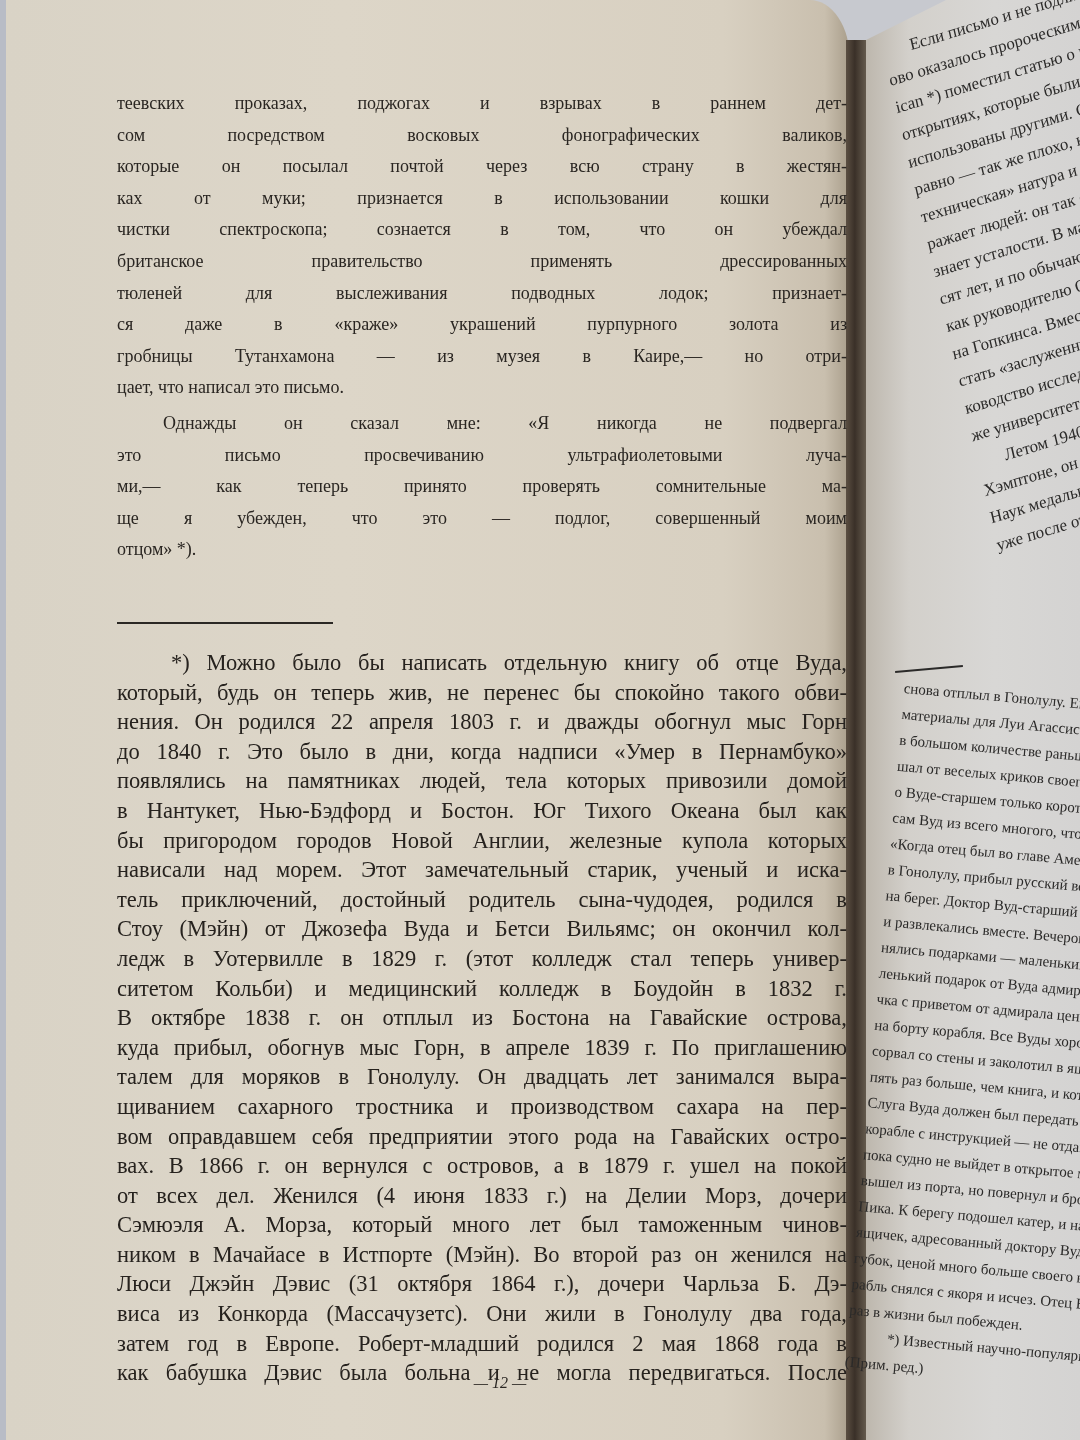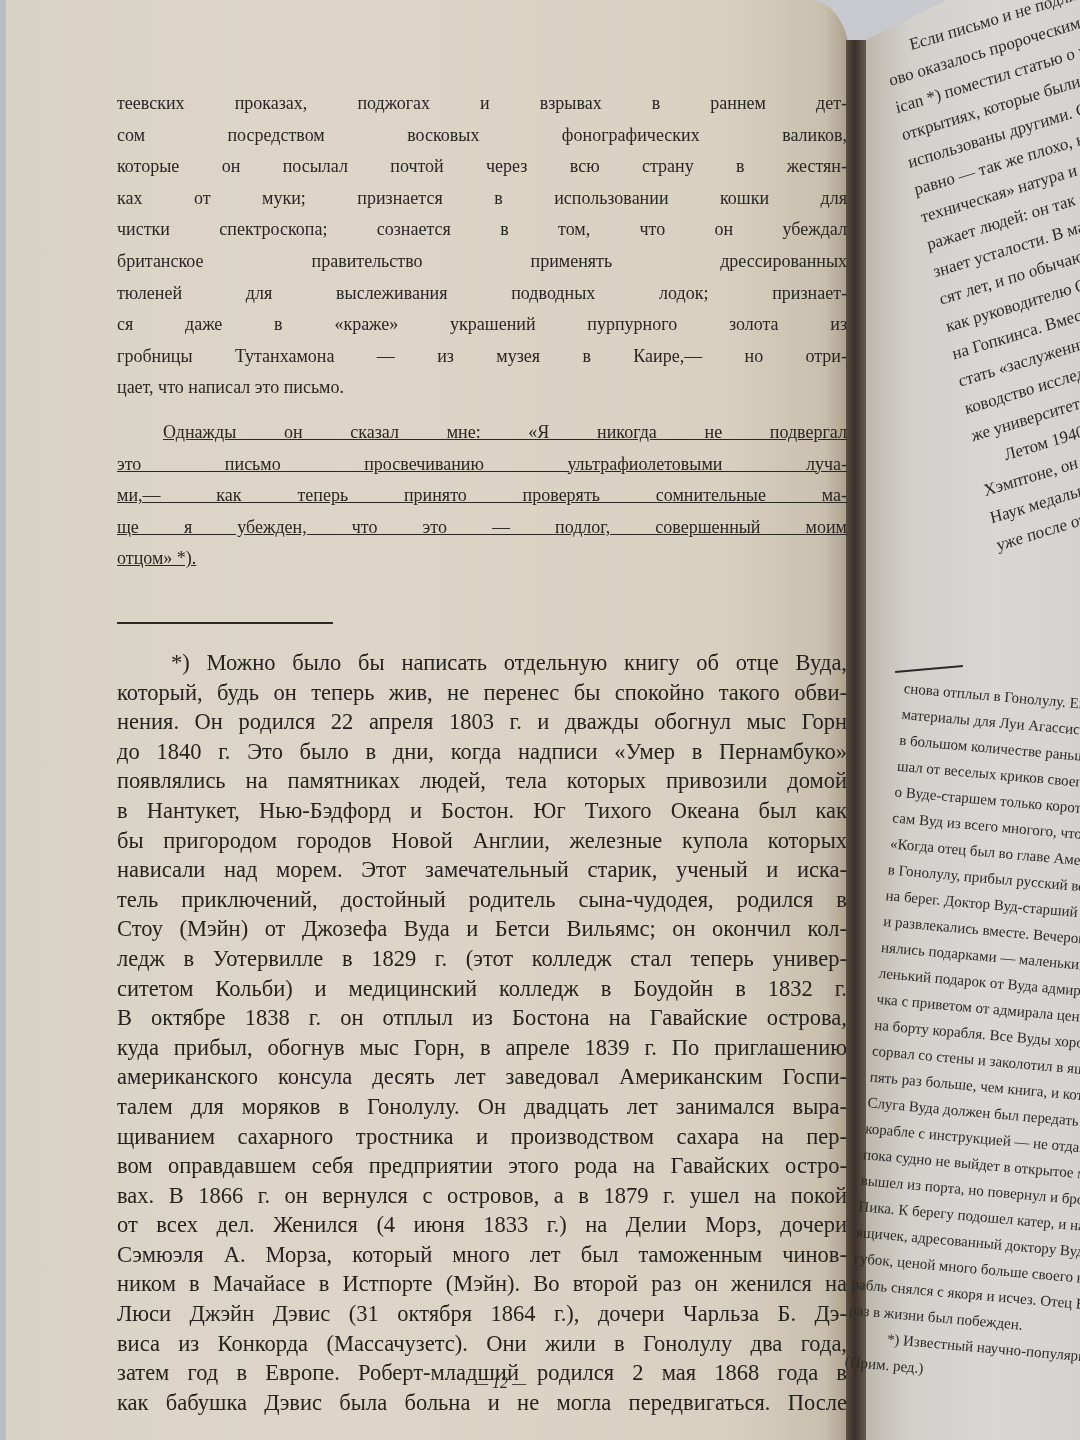--- a/index.html
+++ b/index.html
@@ -78,21 +78,21 @@
     <span class="ln">сом посредством восковых фонографических валиков,</span>
     <span class="ln">которые он посылал почтой через всю страну в жестян-</span>
     <span class="ln">ках от муки; признается в использовании кошки для</span>
     <span class="ln">чистки спектроскопа; сознается в том, что он убеждал</span>
     <span class="ln">британское правительство применять дрессированных</span>
     <span class="ln">тюленей для выслеживания подводных лодок; признает-</span>
     <span class="ln">ся даже в «краже» украшений пурпурного золота из</span>
     <span class="ln">гробницы Тутанхамона — из музея в Каире,— но отри-</span>
     <span class="ln last">цает, что написал это письмо.</span>
   </p>
-  <p style="margin-top:13px;text-decoration:underline;">
+  <p style="margin-top:4px;">
     <span class="ln" style="padding-left:46px;">Однажды он сказал мне: «Я никогда не подвергал</span>
     <span class="ln">это письмо просвечиванию ультрафиолетовыми луча-</span>
     <span class="ln">ми,— как теперь принято проверять сомнительные ма-</span>
     <span class="ln">ще я убежден, что это — подлог, совершенный моим</span>
     <span class="ln last">отцом» *).</span>
   </p>
 </div>
 
 <div class="rule"></div>
 
@@ -104,21 +104,20 @@
   <span class="ln">появлялись на памятниках людей, тела которых привозили домой</span>
   <span class="ln">в Нантукет, Нью-Бэдфорд и Бостон. Юг Тихого Океана был как</span>
   <span class="ln">бы пригородом городов Новой Англии, железные купола которых</span>
   <span class="ln">нависали над морем. Этот замечательный старик, ученый и иска-</span>
   <span class="ln">тель приключений, достойный родитель сына-чудодея, родился в</span>
   <span class="ln">Стоу (Мэйн) от Джозефа Вуда и Бетси Вильямс; он окончил кол-</span>
   <span class="ln">ледж в Уотервилле в 1829 г. (этот колледж стал теперь универ-</span>
   <span class="ln">ситетом Кольби) и медицинский колледж в Боудойн в 1832 г.</span>
   <span class="ln">В октябре 1838 г. он отплыл из Бостона на Гавайские острова,</span>
   <span class="ln">куда прибыл, обогнув мыс Горн, в апреле 1839 г. По приглашению</span>
-  <span class="ln">американского консула десять лет заведовал Американским Госпи-</span>
   <span class="ln">талем для моряков в Гонолулу. Он двадцать лет занимался выра-</span>
   <span class="ln">щиванием сахарного тростника и производством сахара на пер-</span>
   <span class="ln">вом оправдавшем себя предприятии этого рода на Гавайских остро-</span>
   <span class="ln">вах. В 1866 г. он вернулся с островов, а в 1879 г. ушел на покой</span>
   <span class="ln">от всех дел. Женился (4 июня 1833 г.) на Делии Морз, дочери</span>
   <span class="ln">Сэмюэля А. Морза, который много лет был таможенным чинов-</span>
   <span class="ln">ником в Мачайасе в Истпорте (Мэйн). Во второй раз он женился на</span>
   <span class="ln">Люси Джэйн Дэвис (31 октября 1864 г.), дочери Чарльза Б. Дэ-</span>
   <span class="ln">виса из Конкорда (Массачузетс). Они жили в Гонолулу два года,</span>
   <span class="ln">затем год в Европе. Роберт-младший родился 2 мая 1868 года в</span>

